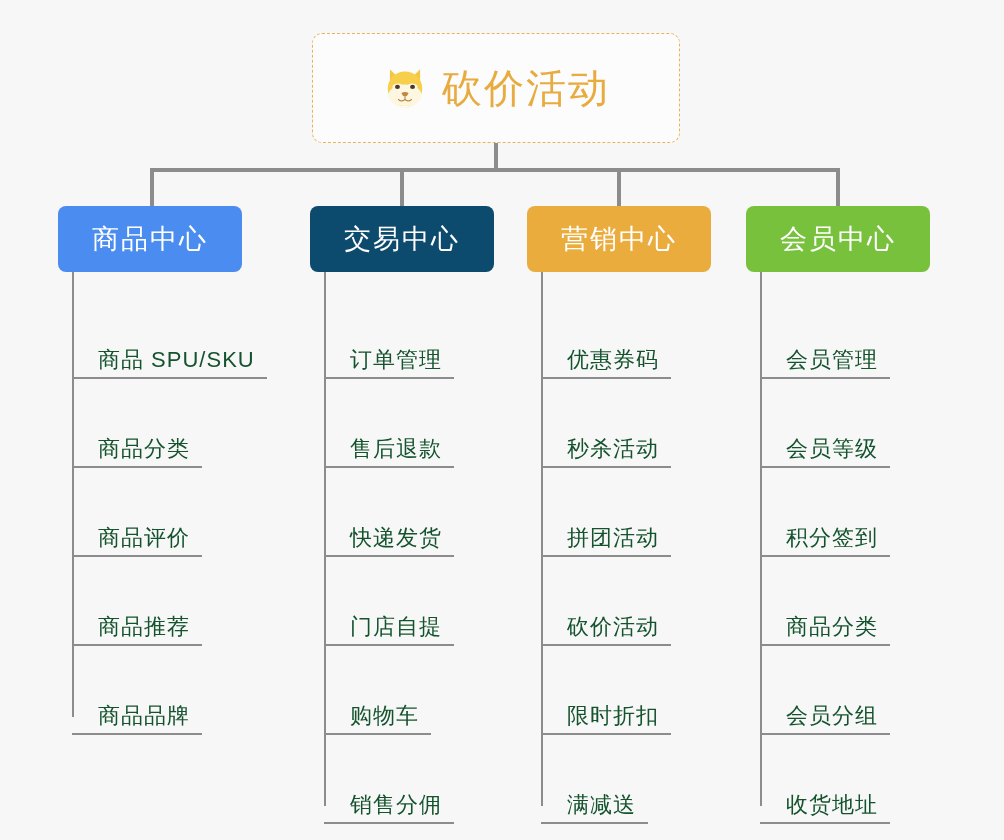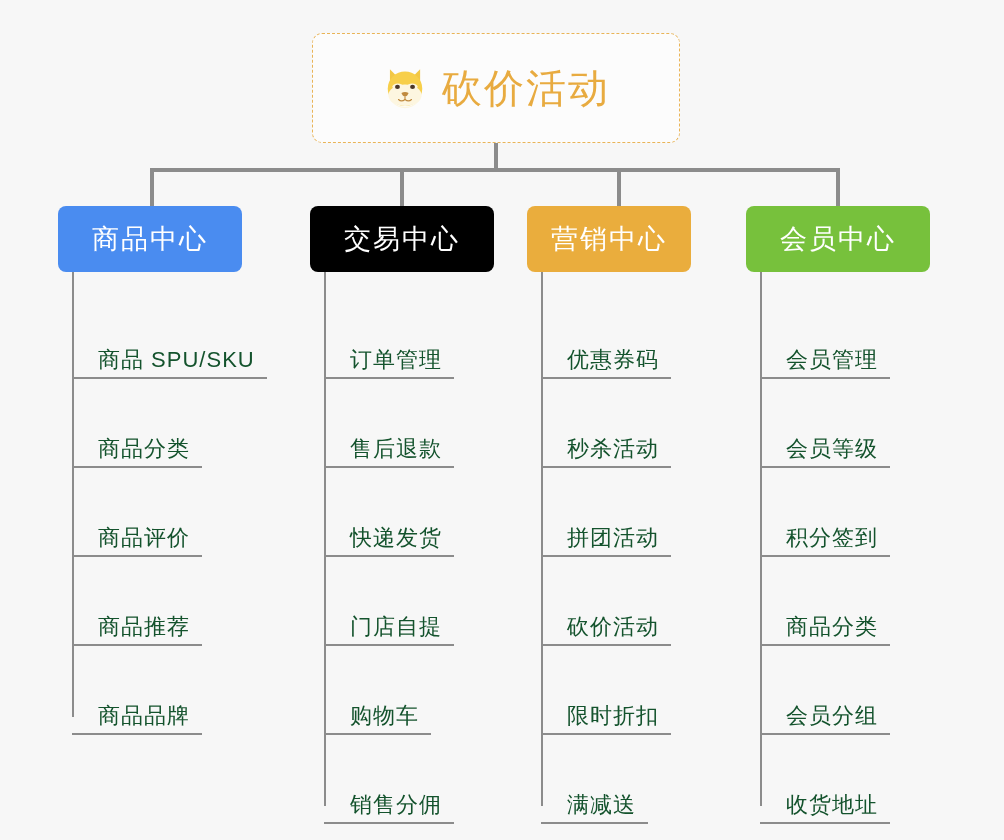--- a/index.html
+++ b/index.html
@@ -92,22 +92,22 @@
     border-radius: 8px;
     display: flex;
     align-items: center;
     justify-content: center;
     color: #ffffff;
     font-size: 27px;
     letter-spacing: 2px;
     white-space: nowrap;
   }
   .col-0 .col-header { width: 184px; background: #4a8cf0; text-align: center; }
-  .col-1 .col-header { width: 184px; background: #000000; }
-  .col-2 .col-header { width: 164px; background: #eaad3d; }
+  .col-1 .col-header { width: 184px; background: #0c4a6e; }
+  .col-2 .col-header { width: 184px; background: #eaad3d; }
   .col-3 .col-header { width: 184px; background: #77c13c; }
 
   
   .leaves {
     position: relative;
     margin-top: 0;
     padding-top: 18px;
     padding-left: 16px;
   }
   .leaves::before {          

